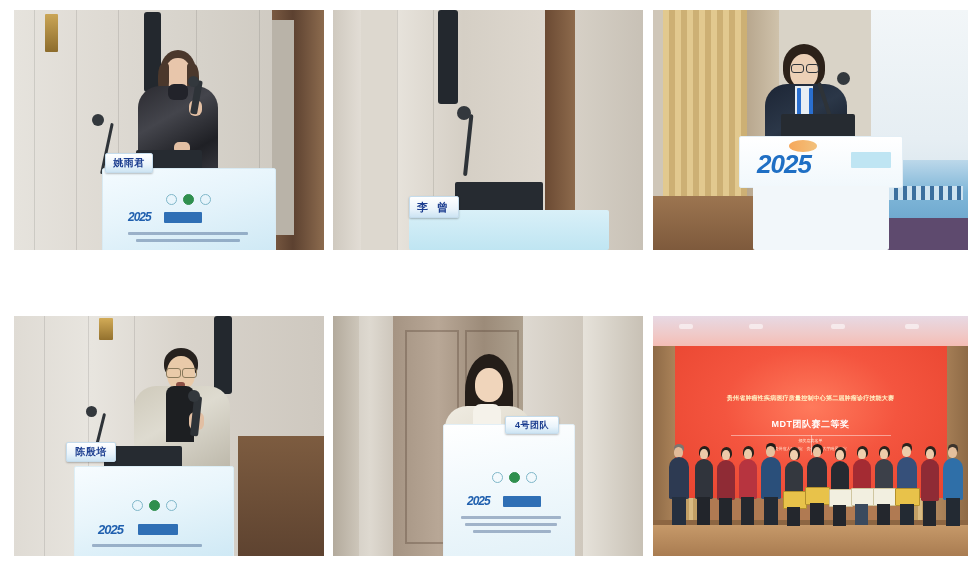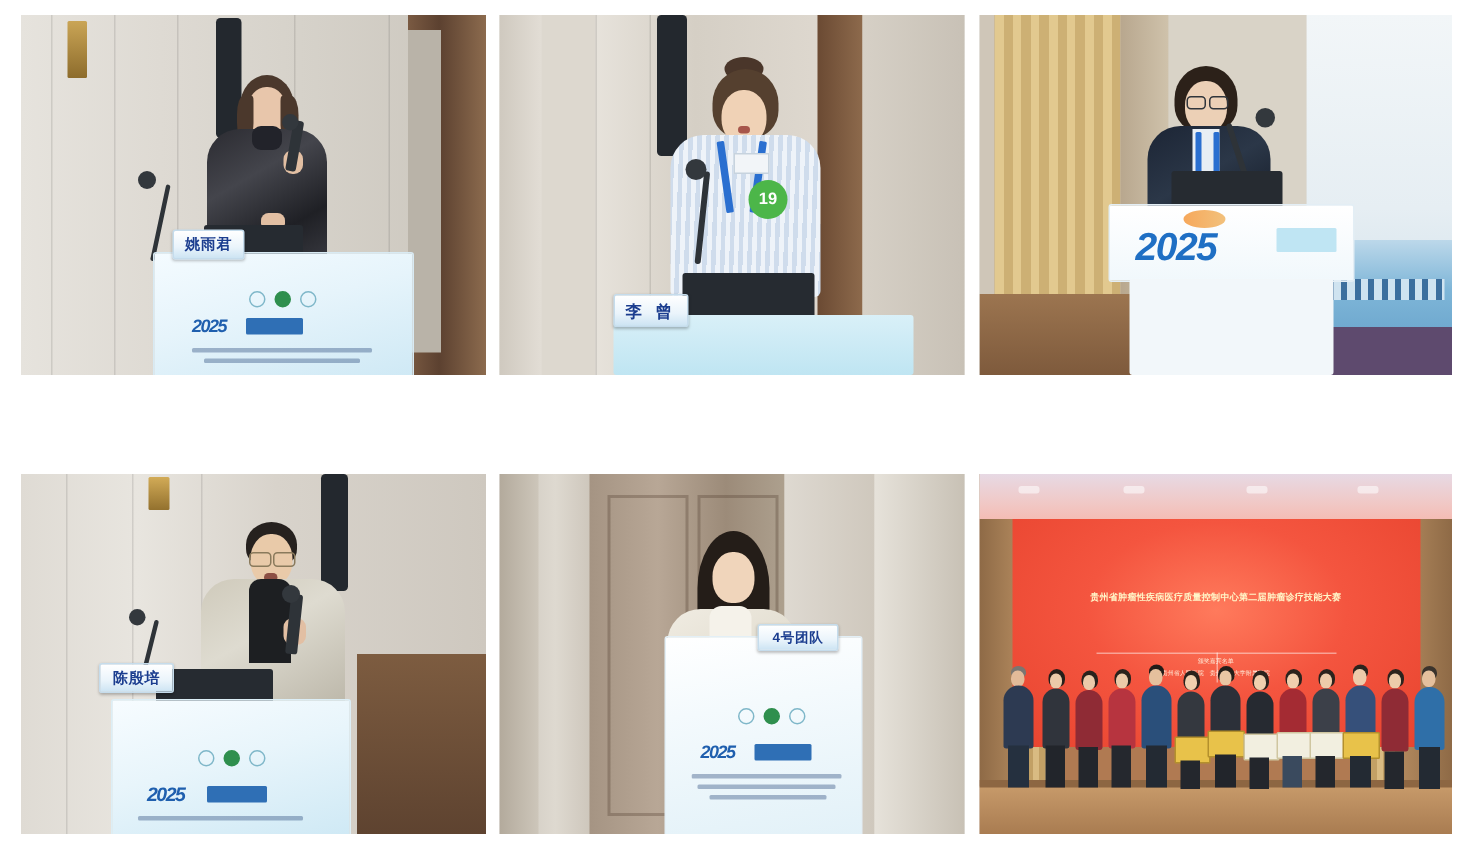--- a/index.html
+++ b/index.html
@@ -118,45 +118,34 @@
         <div class="logo-row" style="top:8px;">
           <span class="logo-circ"></span>
           <span class="logo-circ green"></span>
           <span class="logo-circ"></span>
         </div>
         <div class="logo-2025" style="left:18px;top:24px;font-size:12px;">2025</div>
         <div style="position:absolute;left:54px;top:26px;width:38px;height:11px;background:#2f6fb5;border-radius:1px;"></div>
         <div class="blurline" style="left:18px;top:46px;width:120px;height:3px;"></div>
         <div class="blurline" style="left:26px;top:53px;width:104px;height:3px;"></div>
       </div>
-      <div class="nameplate" style="left:101px;top:143px;width:46px;height:18px;font-size:10px;">姚雨君</div>
+      <div class="nameplate" style="left:91px;top:143px;width:46px;height:18px;font-size:10px;">姚雨君</div>
     </div>
   </div>
 
   <div class="photo" style="left:333px;top:10px;width:310px;height:240px;">
     <div class="scene" style="background:linear-gradient(90deg,#ded9d0 0%,#e9e5de 18%,#d5cfc5 42%,#ded8cf 70%,#cfc8bd 100%);">
       <div style="position:absolute;left:0;top:0;width:28px;height:100%;background:linear-gradient(90deg,#cfc9bf,#e2ddd5);"></div>
       <div style="position:absolute;left:28px;top:0;width:36px;height:100%;background:#ddd8cf;"></div>
       <div class="seam" style="left:64px;"></div>
       <div class="seam" style="left:100px;"></div>
       <div style="position:absolute;left:212px;top:0;width:30px;height:100%;background:linear-gradient(90deg,#6b4a33,#8d6a4c);"></div>
       <div style="position:absolute;left:242px;top:0;width:68px;height:100%;background:linear-gradient(90deg,#d6d0c6,#c8c1b6);"></div>
       <div class="speaker-box" style="left:105px;top:0;width:20px;height:94px;"></div>
 
-      <div class="person" style="left:108px;top:28px;width:110px;height:160px;">
-        <div class="hair" style="left:42px;top:0;width:26px;height:16px;background:#4a362a;border-radius:50%;"></div>
-        <div class="hair" style="left:34px;top:8px;width:44px;height:46px;background:#55402f;"></div>
-        <div class="head" style="left:40px;top:22px;width:30px;height:36px;background:#f0d2b6;"></div>
-        <div style="position:absolute;left:51px;top:46px;width:8px;height:5px;background:#a7564b;border-radius:3px;"></div>
-        <div class="torso" style="left:6px;top:52px;width:100px;height:108px;background:repeating-linear-gradient(92deg,#cfdcec 0 3px,#eef3f9 3px 6px);"></div>
-        <div class="lanyard" style="left:40px;top:56px;width:5px;height:48px;transform:rotate(-8deg);"></div>
-        <div class="lanyard" style="left:62px;top:56px;width:5px;height:48px;transform:rotate(8deg);"></div>
-        <div style="position:absolute;left:48px;top:64px;width:22px;height:12px;background:#f2f5f8;border:1px solid #c7d3de;"></div>
-        <div class="badge-round" style="left:58px;top:82px;width:26px;height:26px;background:#4CB649;font-size:11px;">19</div>
-      </div>
 
       <div class="mic" style="left:130px;top:104px;width:4px;height:62px;transform:rotate(6deg);"></div>
       <div class="mic-head" style="left:124px;top:96px;width:14px;height:14px;"></div>
 
       <div class="laptop" style="left:122px;top:172px;width:88px;height:34px;"></div>
       <div class="podium" style="left:76px;top:200px;width:200px;height:40px;background:linear-gradient(180deg,#d9f0f8 0%,#bfe5f2 100%);"></div>
       <div class="nameplate" style="left:76px;top:186px;width:48px;height:20px;font-size:11px;letter-spacing:3px;">李 曾</div>
     </div>
   </div>
 
@@ -284,20 +273,21 @@
       <div style="position:absolute;left:252px;top:8px;width:14px;height:5px;background:rgba(255,255,255,.55);border-radius:2px;"></div>
 
       <div class="hall-wall" style="left:0;top:30px;width:28px;height:178px;background:linear-gradient(90deg,#8e6a46,#b2895e);"></div>
       <div class="hall-wall" style="right:0;top:30px;width:34px;height:178px;background:linear-gradient(90deg,#b2895e,#8e6a46);"></div>
       <div style="position:absolute;left:28px;top:30px;width:22px;height:178px;background:repeating-linear-gradient(90deg,#d9bb82 0 4px,#c2a065 4px 8px);"></div>
       <div style="position:absolute;right:34px;top:30px;width:20px;height:178px;background:repeating-linear-gradient(90deg,#c2a065 0 4px,#d9bb82 4px 8px);"></div>
 
       <div class="led-screen" style="left:22px;top:30px;width:272px;height:152px;"></div>
 
       <div class="banner-title" style="left:0;top:78px;font-size:6px;letter-spacing:.2px;">贵州省肿瘤性疾病医疗质量控制中心第二届肿瘤诊疗技能大赛</div>
+      <div class="banner-sub" style="left:0;top:102px;font-size:9px;letter-spacing:.5px;">MDT团队赛二等奖</div>
       <div class="banner-small" style="left:0;top:122px;font-size:4px;">颁奖嘉宾名单</div>
       <div class="banner-small" style="left:0;top:130px;font-size:4px;">贵州省人民医院　贵州医科大学附属医院</div>
       <div style="position:absolute;left:78px;top:119px;width:160px;height:1px;background:rgba(255,255,255,.45);"></div>
       <div style="position:absolute;left:158px;top:119px;width:1px;height:20px;background:rgba(255,255,255,.45);"></div>
 
       <div style="position:absolute;left:0;top:208px;width:100%;height:32px;background:linear-gradient(180deg,#c79a6a 0%,#a97c51 100%);"></div>
       <div style="position:absolute;left:0;top:204px;width:100%;height:5px;background:#8d6642;"></div>
 
       <div class="row-people">
 

